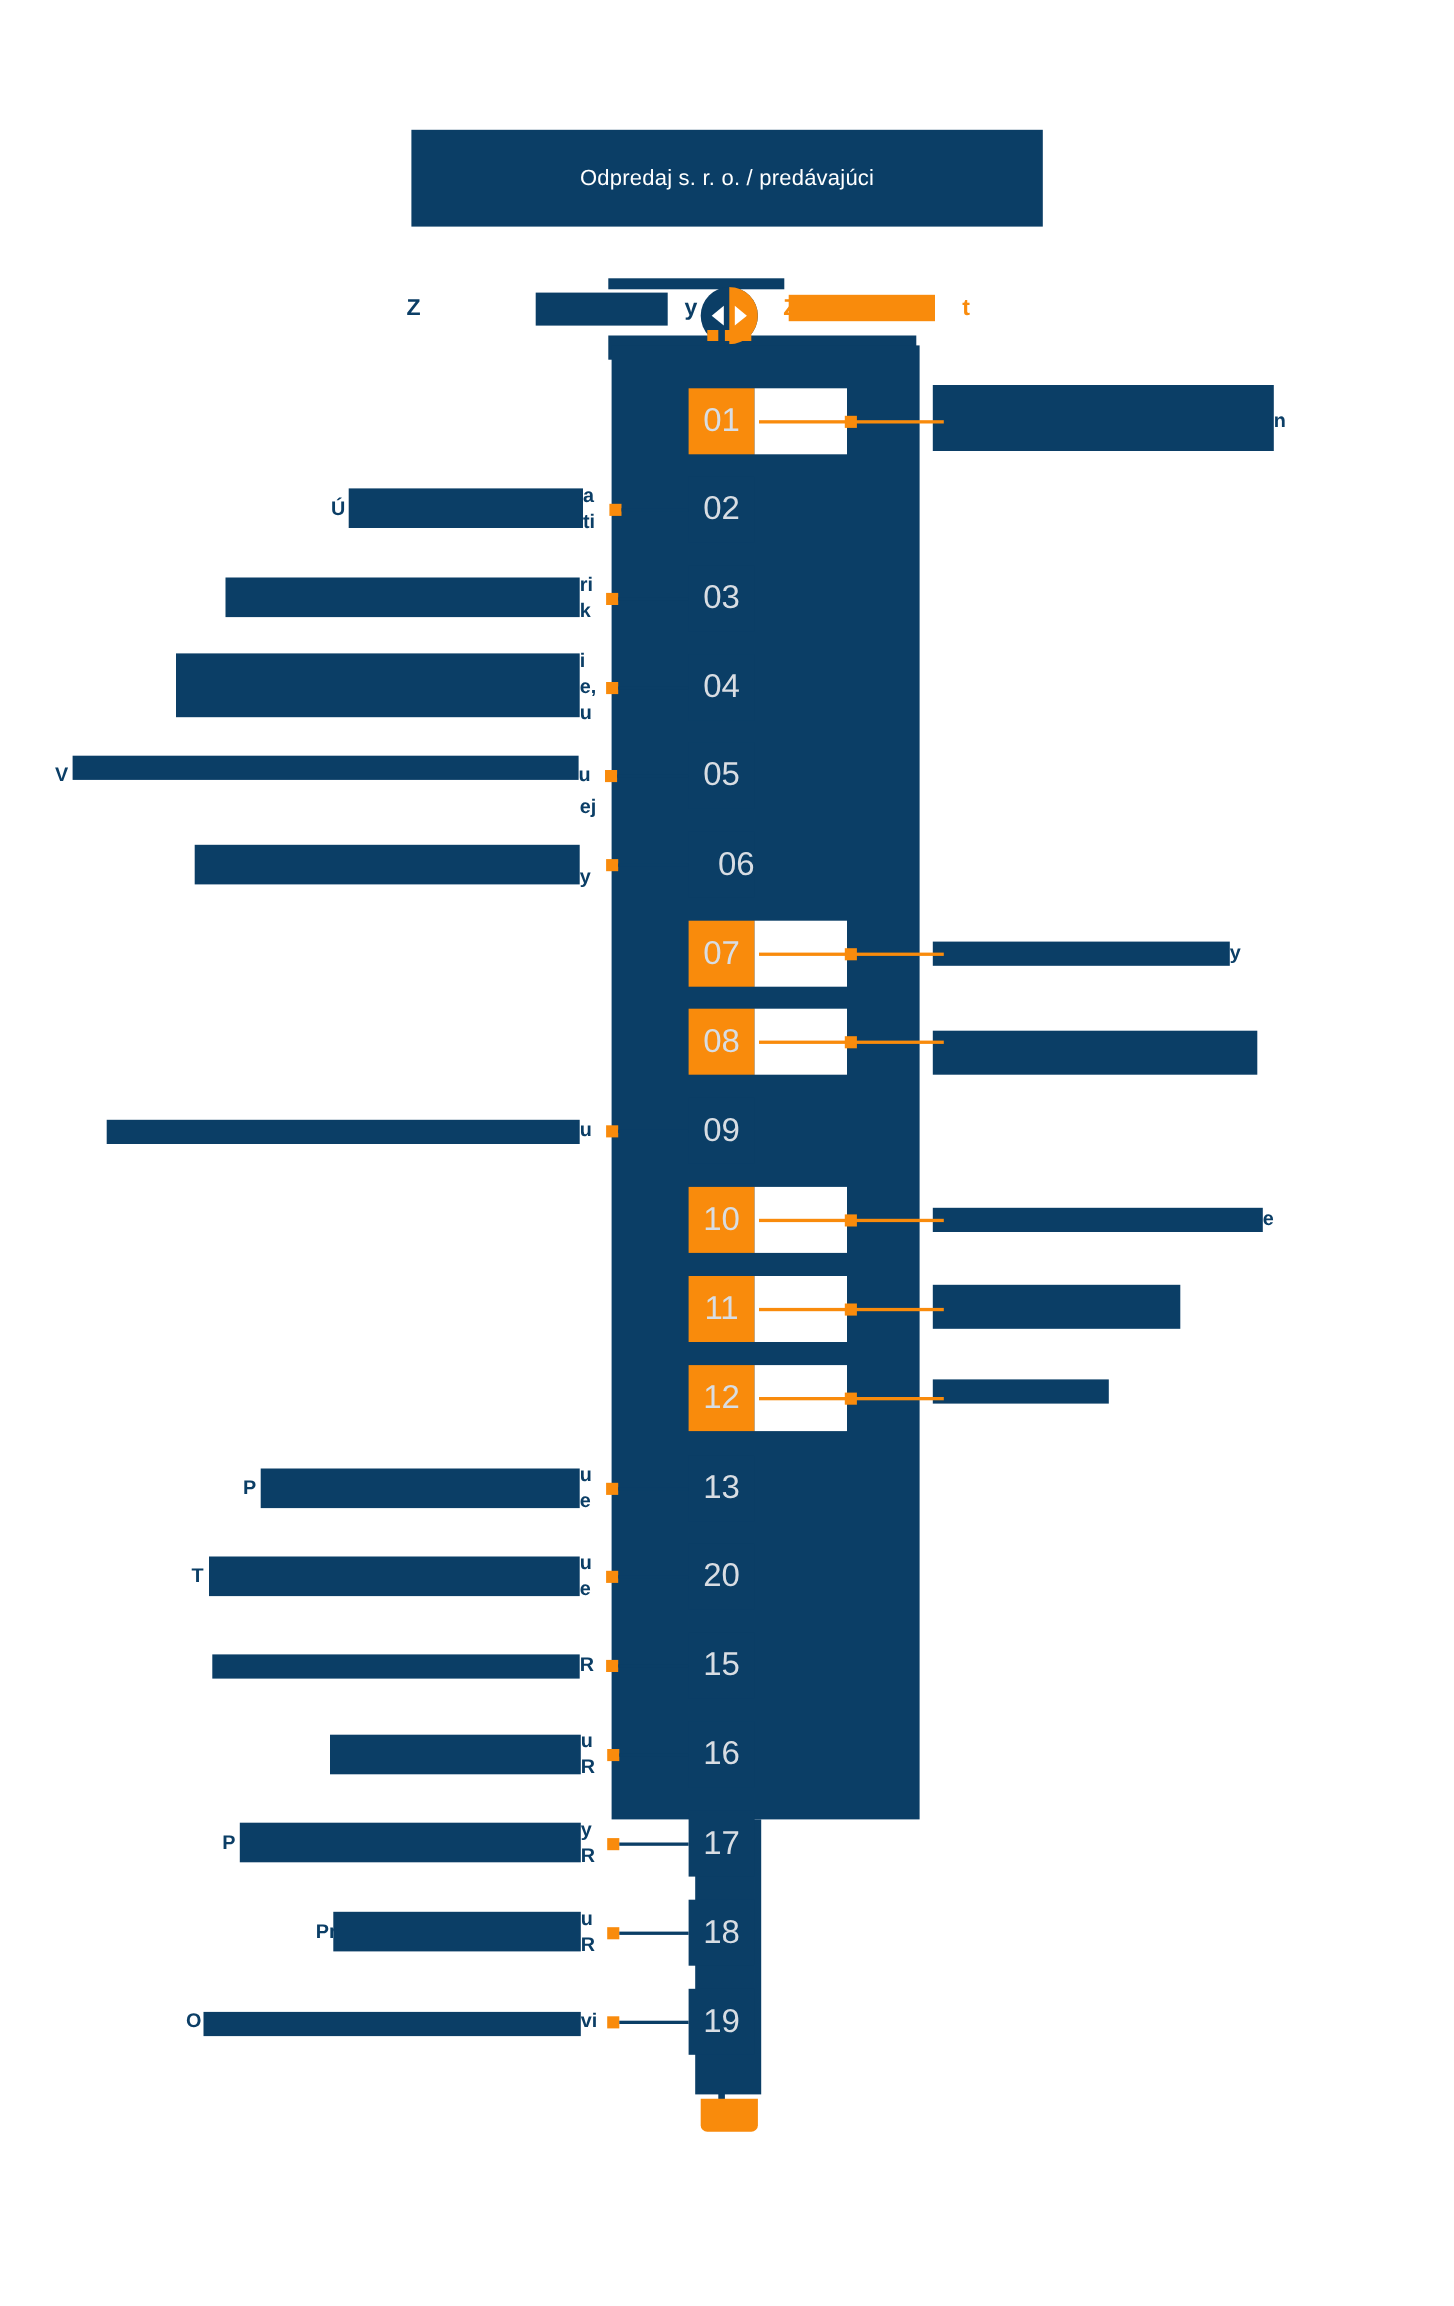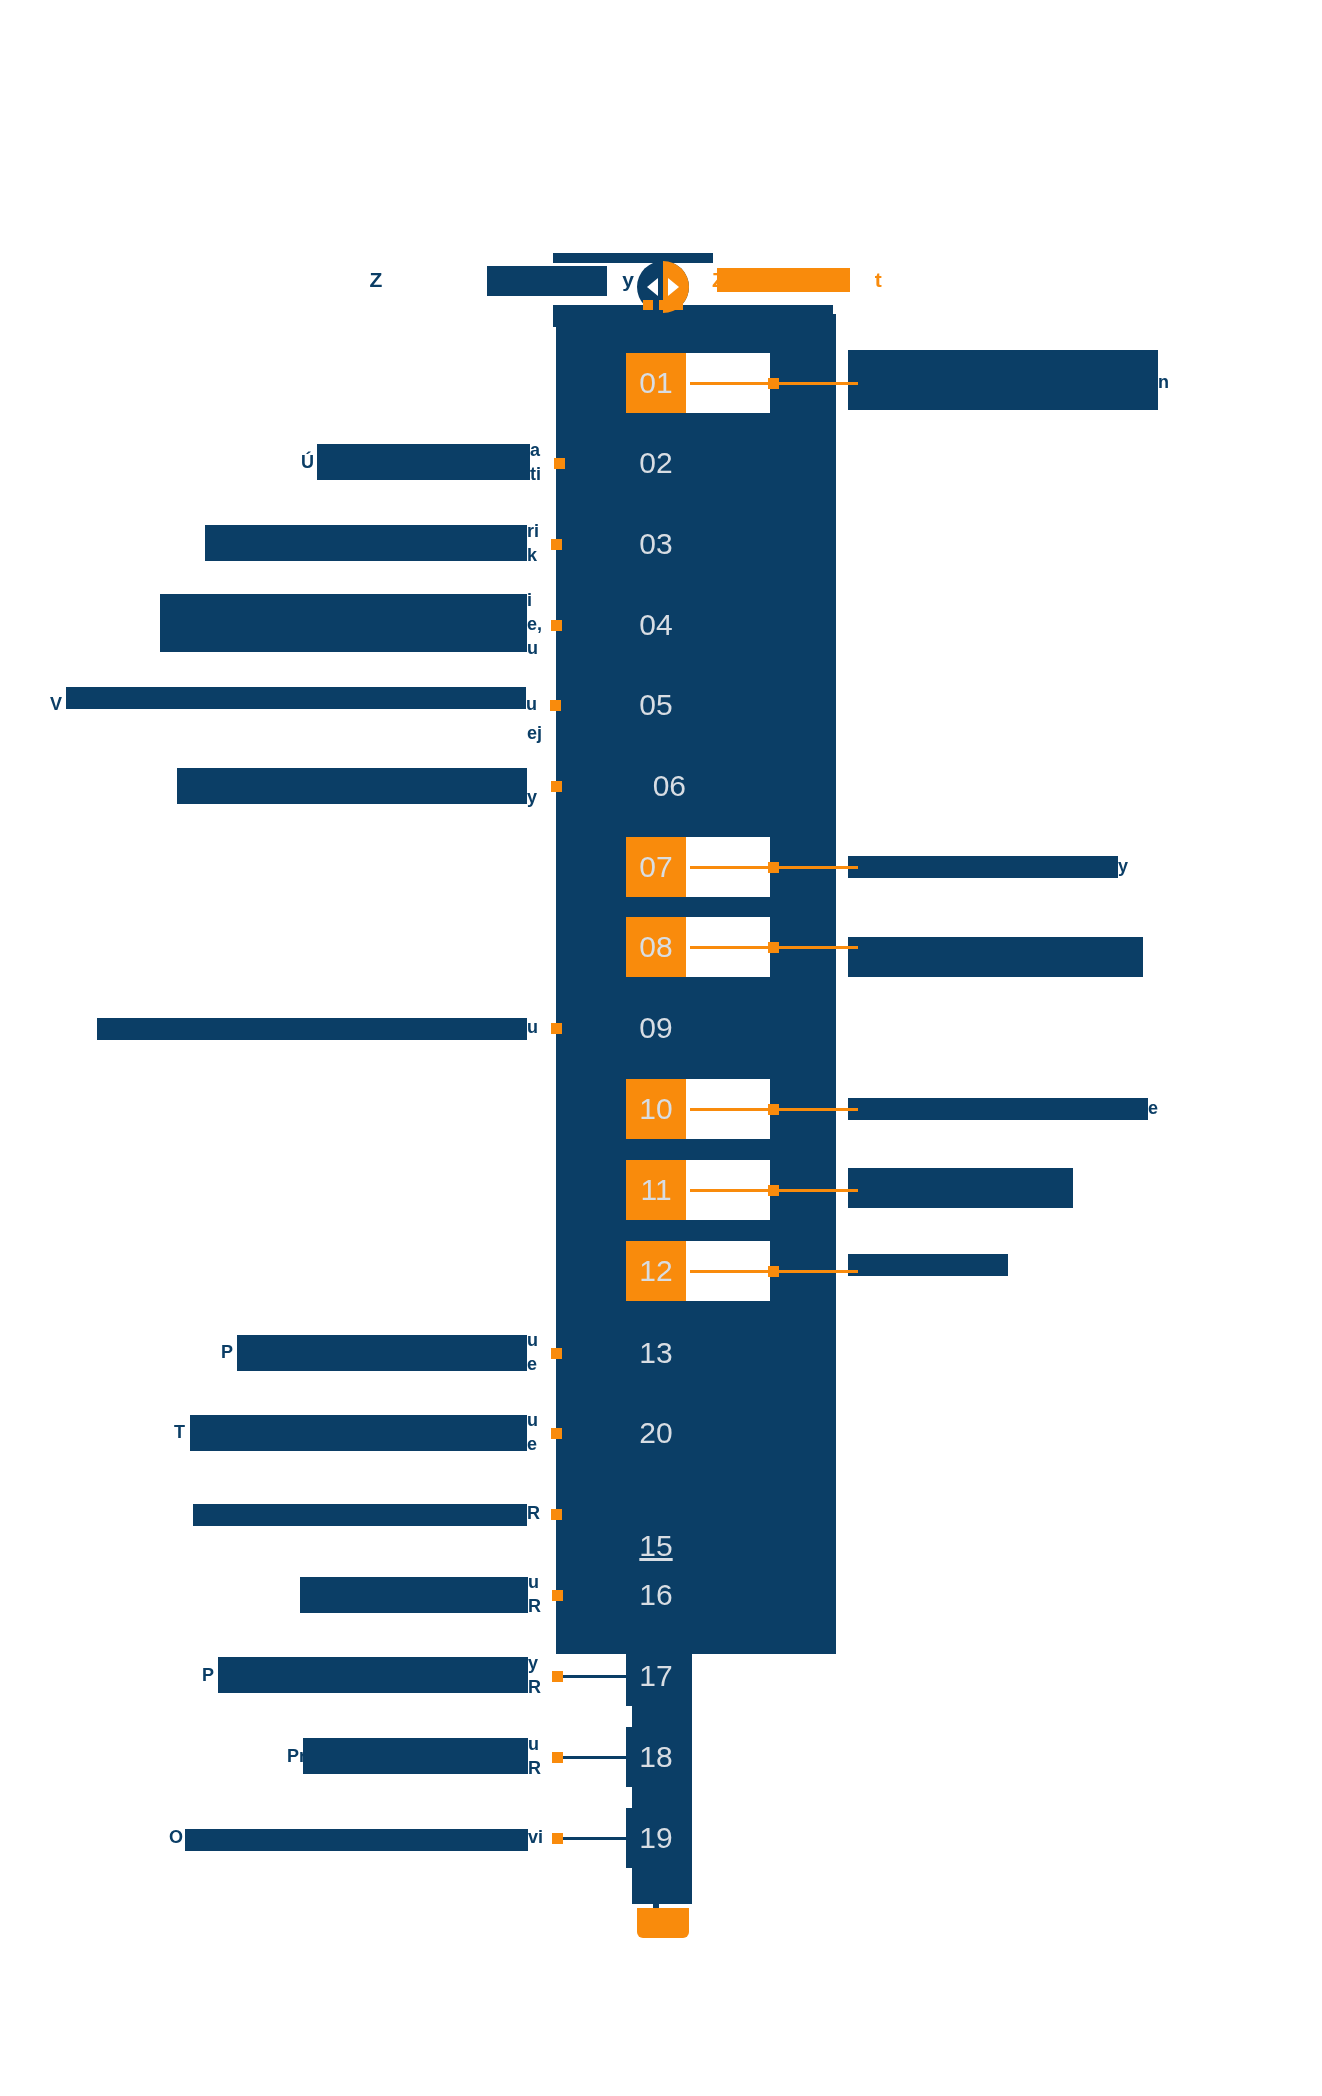--- a/index.html
+++ b/index.html
@@ -200,20 +200,21 @@
     width: 40px;
     height: 10px;
     background: #f98b0c;
   }
 </style>
 </head>
 <body>
 
 <div id="stage">
 
+  <div class="title-banner">Odpredaj s. r. o. / predávajúci</div>
 
   <div class="nav-row">
     <div class="nav-left">
       <span>Z</span><span style="display:inline-block;width:240px"></span><span>y</span>
     </div>
     <div class="nav-right">
       <span>Z</span><span style="display:inline-block;width:150px"></span><span>t</span>
     </div>
   </div>
   <div class="nav-redact-l2"></div>
@@ -339,21 +340,21 @@
       <div class="conn" style="left: 562px; top: 1352px; width: 64px;"></div>
       <div class="badge blue" style="top: 1403px;">
         <span>20</span>
       </div>
       <div class="redact" style="left: 190px; top: 1415px; width: 337px; height: 36px;"></div>
       <div class="label" style="left: 174px; top: 1420px;">T</div>
       <div class="label" style="left: 527px; top: 1408px;">u</div>
       <div class="label" style="left: 527px; top: 1432px;">e</div>
       <div class="marker" style="left: 551px; top: 1428px;"></div>
       <div class="conn" style="left: 562px; top: 1432px; width: 64px;"></div>
-      <div class="badge blue" style="top: 1516px; text-decoration: underline;">
+      <div class="badge blue" style="top: 1484px;">
         <span>15</span>
       </div>
       <div class="redact" style="left: 193px; top: 1504px; width: 334px; height: 22px;"></div>
       <div class="label" style="left: 527px; top: 1501px;">R</div>
       <div class="marker" style="left: 551px; top: 1509px;"></div>
       <div class="conn" style="left: 562px; top: 1513px; width: 64px;"></div>
       <div class="badge blue" style="top: 1565px;">
         <span>16</span>
       </div>
       <div class="redact" style="left: 300px; top: 1577px; width: 228px; height: 36px;"></div>

